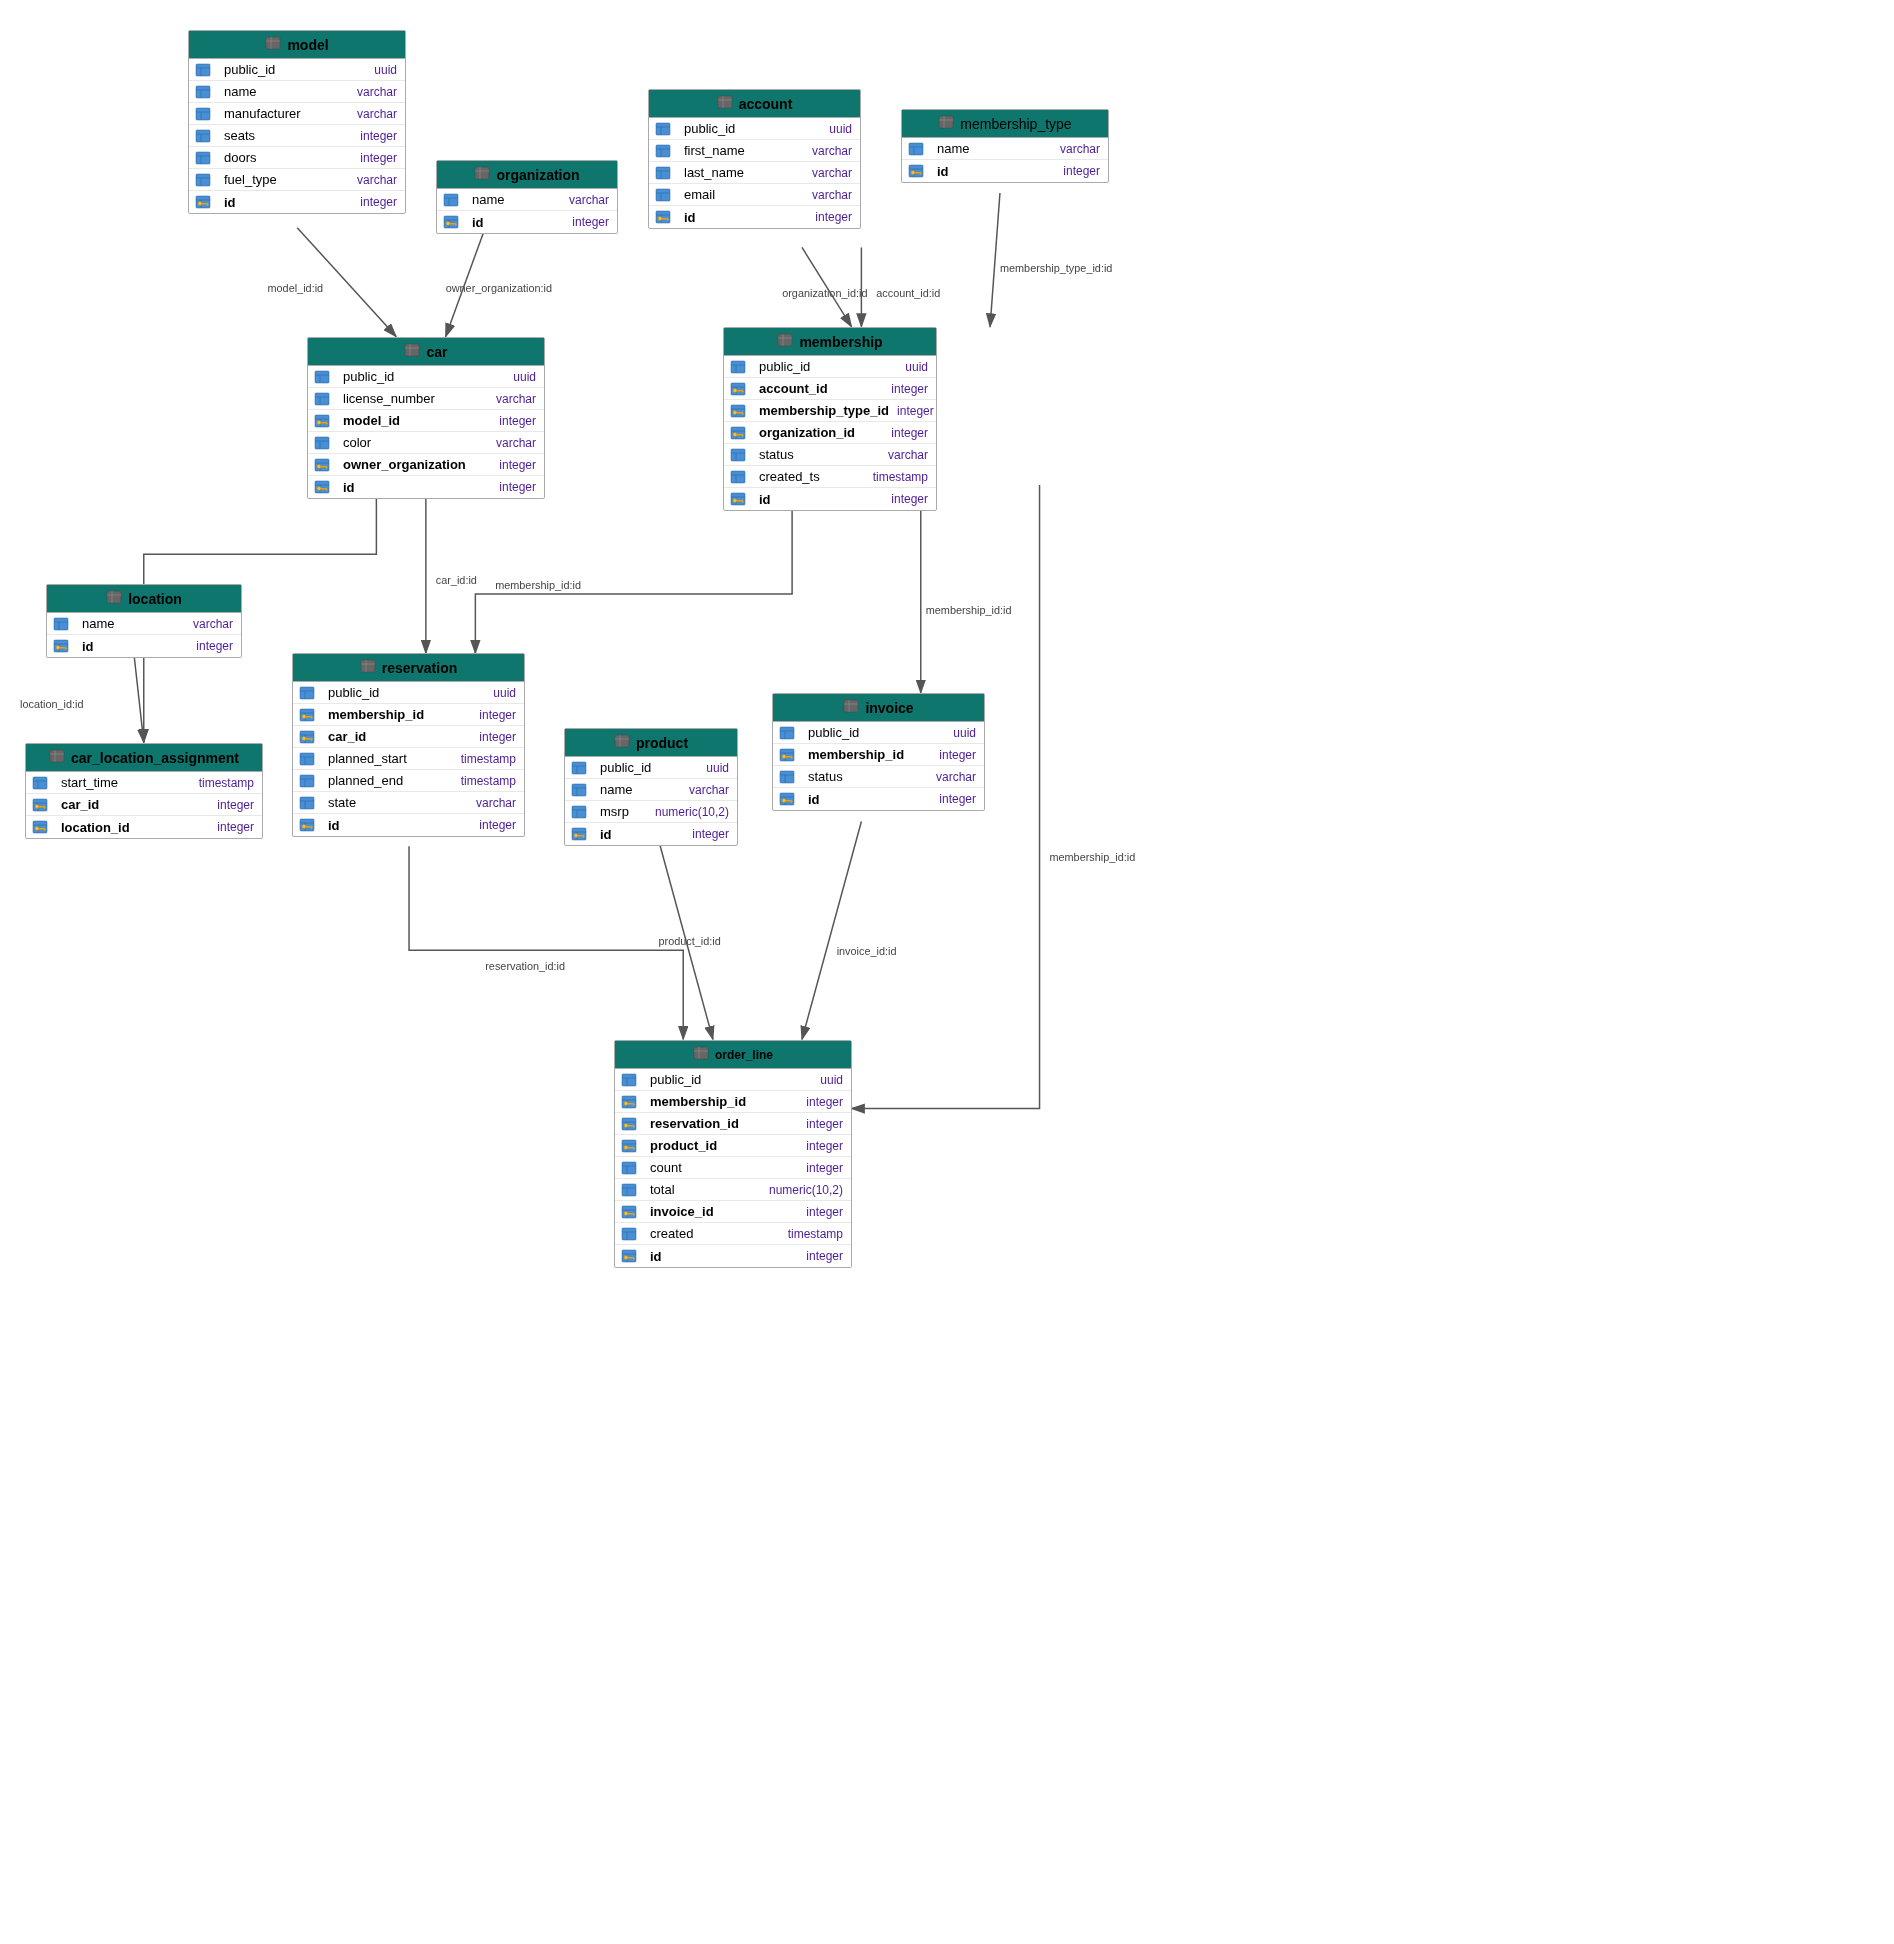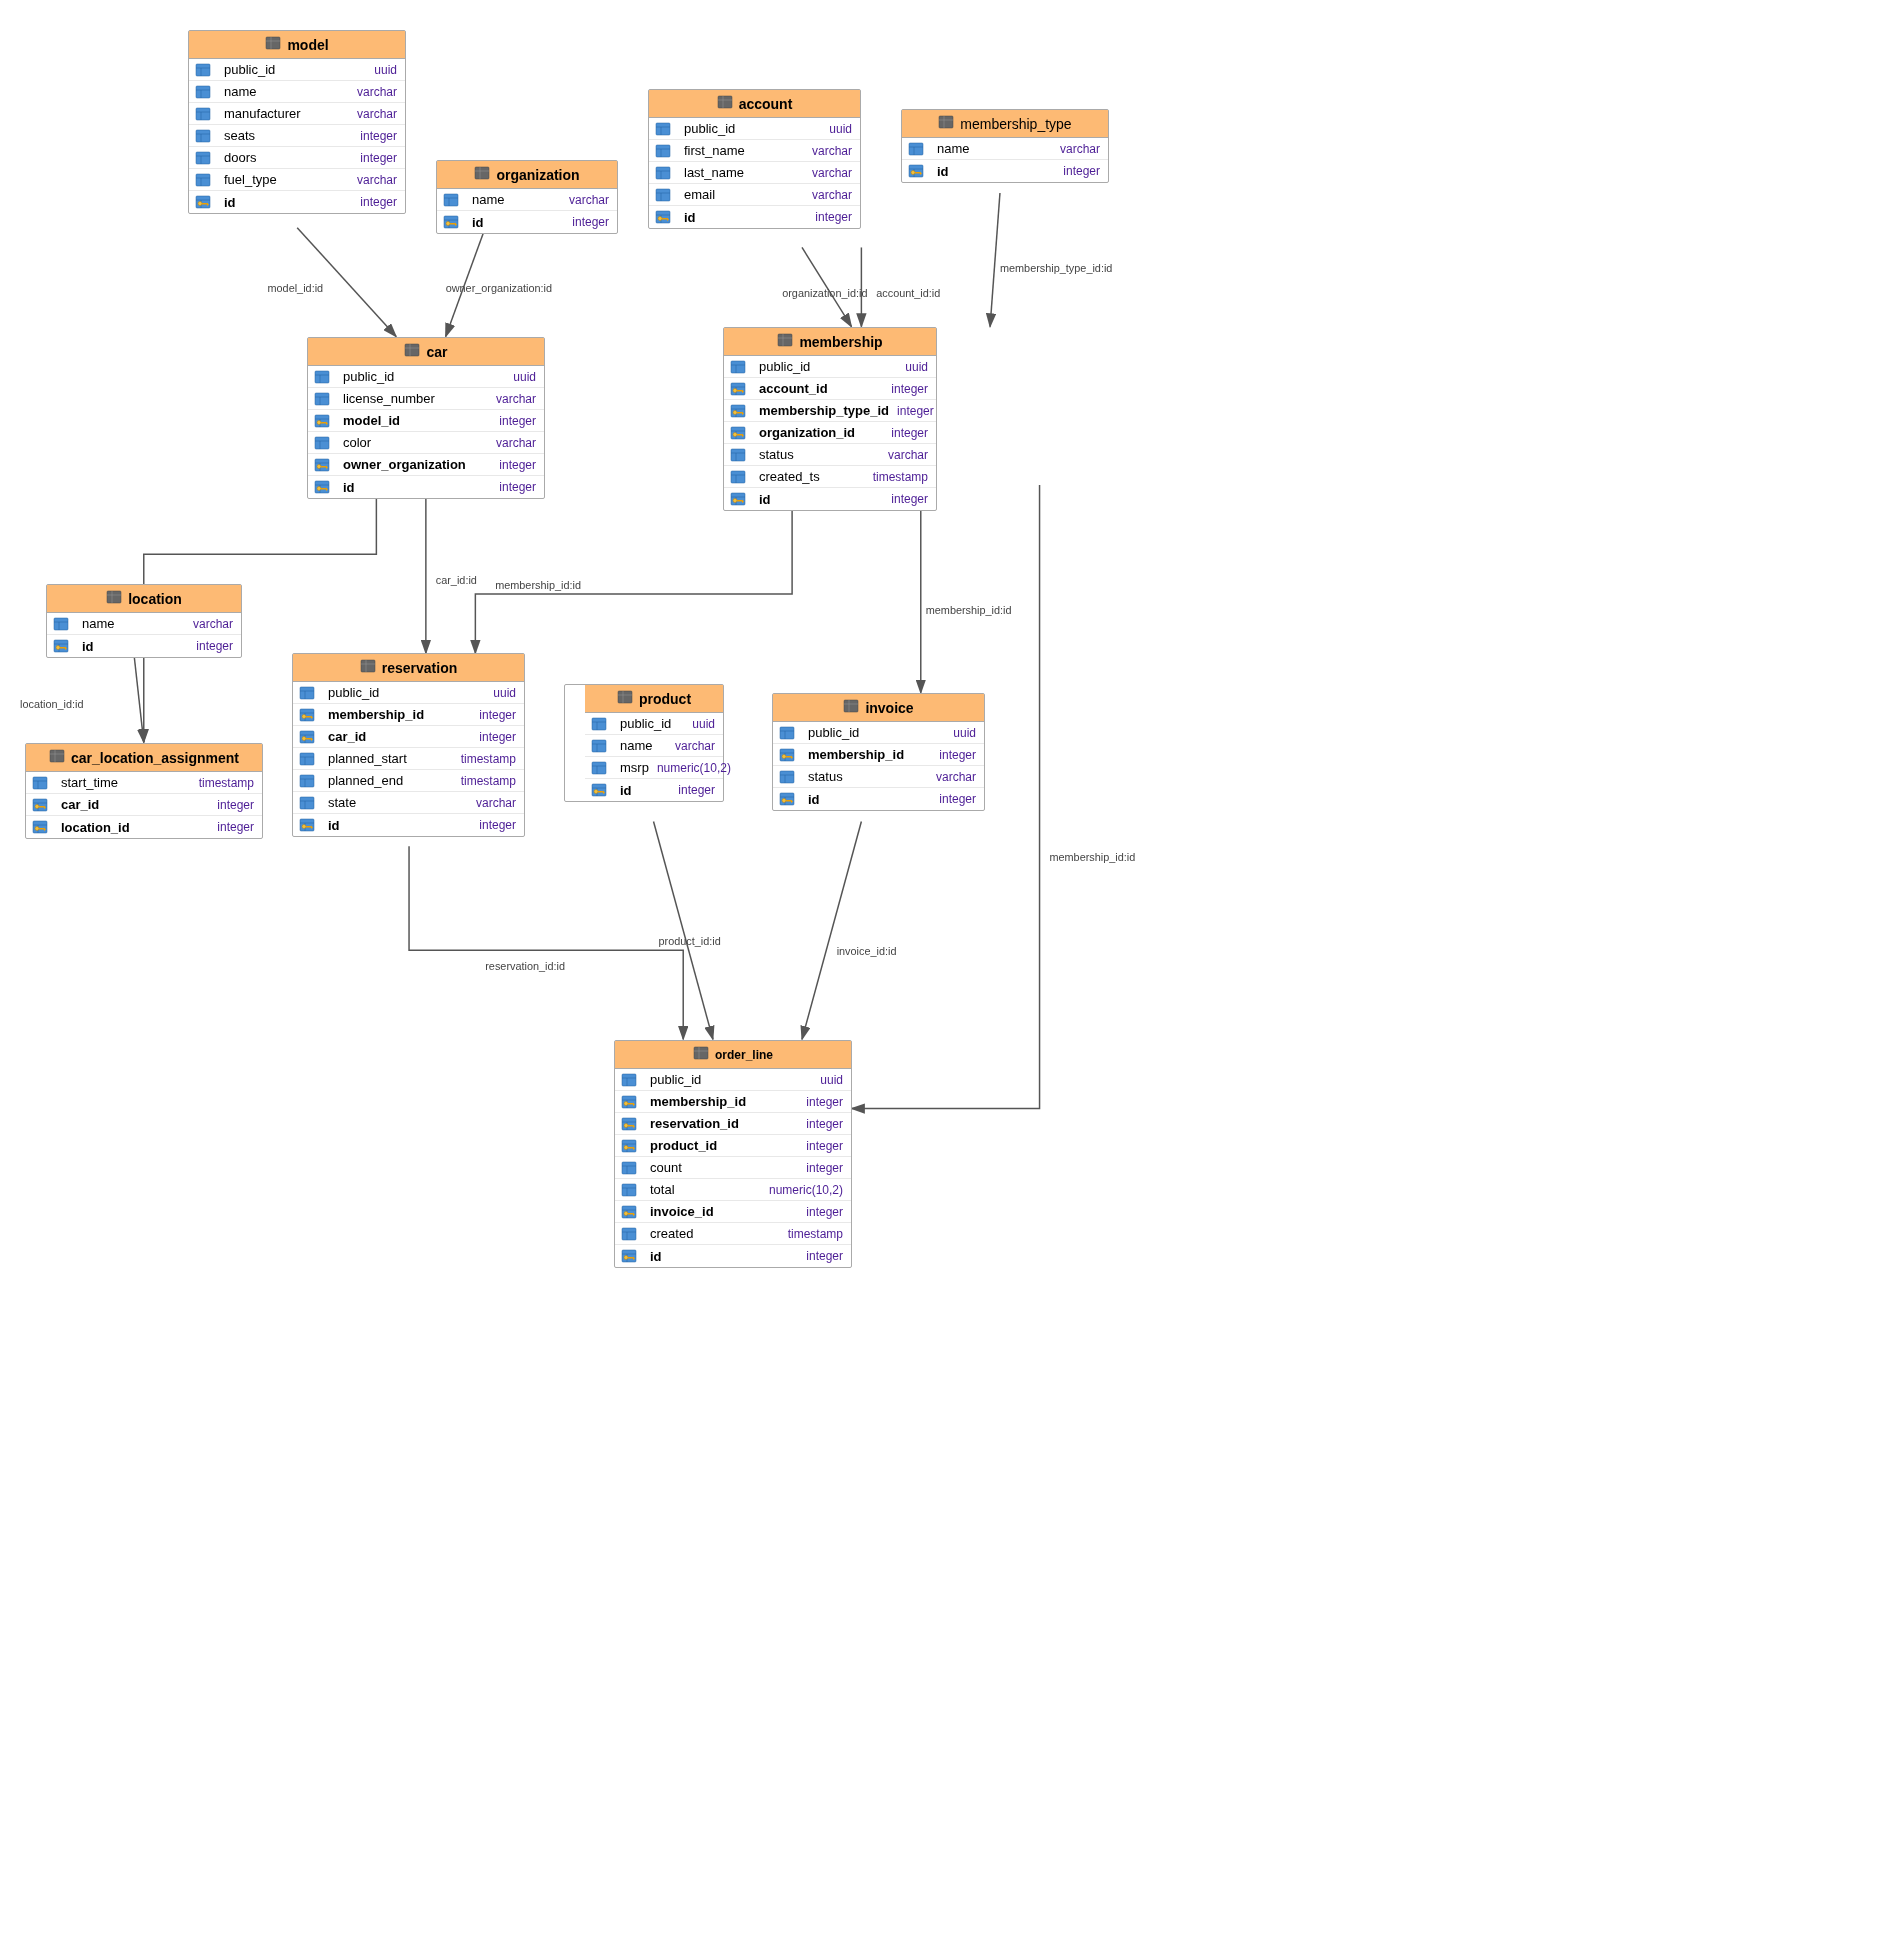--- a/index.html
+++ b/index.html
@@ -22,21 +22,21 @@
     
     .db-table {
       position: absolute;
       background: #ffffff;
       border: 1px solid #aaaaaa;
       border-radius: 2px;
       min-width: 158px;
     }
 
     .db-table-header {
-      background: #fdba74;
+      background: #0f766e;
       padding: 5px 10px;
       font-weight: bold;
       font-size: 14px;
       text-align: center;
       border-bottom: 1px solid #aaaaaa;
       display: flex;
       align-items: center;
       justify-content: center;
       gap: 6px;
     }
@@ -822,21 +822,21 @@
       <circle cx="5" cy="8.5" r="2" fill="#f0c040" stroke="#c08000" stroke-width="0.5"></circle>
       <rect x="7" y="8" width="5" height="1.5" fill="#f0a000" rx="0.5"></rect>
       <polygon points="12,7.5 14,9.5 12,11" fill="#f0a000"></polygon>
     </svg>
           </span>
           <span class="field-name bold">location_id</span>
         </div>
         <span class="field-type">integer</span>
       </div>
     </div>
-    <div class="db-table" style="left: 564px; top: 684px; width: 160px; padding-left: 20px;">
+    <div class="db-table" style="left: 564px; top: 728px; width: 174px;">
       <div class="db-table-header">
         <span><svg width="16" height="14" viewBox="0 0 16 14">
     <rect x="1" y="1" width="14" height="12" rx="1" fill="#666" stroke="#444" stroke-width="0.5"></rect>
     <line x1="1" y1="5" x2="15" y2="5" stroke="#999" stroke-width="0.5"></line>
     <line x1="6" y1="1" x2="6" y2="13" stroke="#999" stroke-width="0.5"></line>
   </svg></span>
         <span style="font-weight: bold; font-size: 14px;">product</span>
       </div>
       <div class="db-table-row">
         <div class="field-left">

